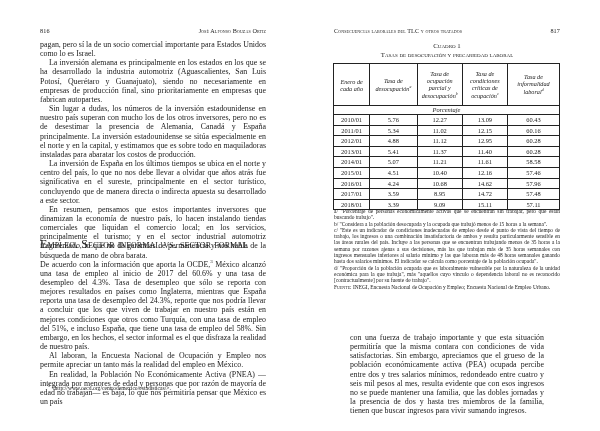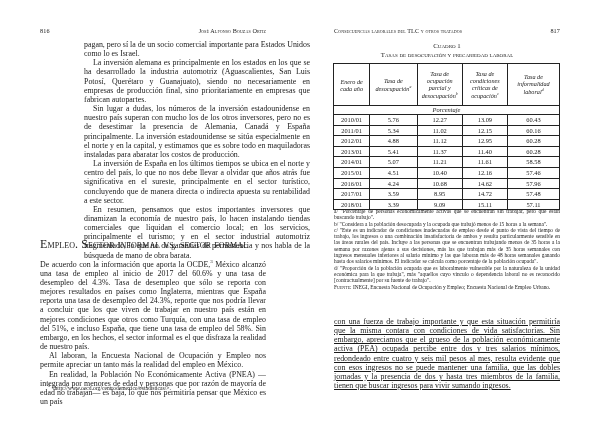--- a/index.html
+++ b/index.html
@@ -10,56 +10,56 @@
   .page.right { left:300px; width:300px; }
   .runhead { position:absolute; top:27px; font-size:6.2px; letter-spacing:0.1px; }
   .left .runhead { left:40px; width:226px; }
   .right .runhead { left:34px; width:226px; }
   .runhead .num { position:absolute; }
   .left .runhead .num { left:0; }
   .left .runhead .title { position:absolute; right:0; }
   .right .runhead .title { position:absolute; left:0; }
   .right .runhead .num { right:0; }
   .body { position:absolute; font-size:7.9px; line-height:9.15px; text-align:justify; hyphens:auto; }
-  .left .body { left:40px; width:226px; top:40px;margin-left:44px; }
+  .left .body { left:40px; width:226px; top:40px; }
   .body p { margin:0; text-indent:9px; }
   .body p.noind { text-indent:0; }
   .sect { position:absolute; left:40px; top:237px; font-size:12px; font-variant:small-caps; letter-spacing:0.1px; }
   .body2 { position:absolute; left:40px; width:226px; top:257px; font-size:7.9px; line-height:9.15px; text-align:justify; }
   .body2 p { margin:0; text-indent:9px; }
   .body2 p.noind { text-indent:0; }
   .fn { position:absolute; left:48px; top:383px; font-size:5.6px; }
   .fn sup { font-size:4px; }
   .cap1 { position:absolute; left:34px; width:226px; top:42px; text-align:center; font-size:6.8px; font-variant:small-caps; }
   .cap2 { position:absolute; left:34px; width:226px; top:51px; text-align:center; font-size:6.8px; font-variant:small-caps; }
   table.tbl { position:absolute; left:33px; top:63px; width:227px; border-collapse:collapse; font-size:6.2px; }
   table.tbl th, table.tbl td { border:0.8px solid #222; text-align:center; padding:0; }
   table.tbl th { font-weight:normal; font-style:italic; line-height:7px; height:41px; }
   table.tbl td { height:9.6px; line-height:9.6px; font-size:6.4px; }
   table.tbl td.unit { font-style:italic; height:8px; line-height:8px; }
   table.tbl th sup { font-size:3.8px; }
   .notes { position:absolute; left:34px; width:226px; top:208px; font-size:5.4px; line-height:6.3px; text-align:justify; }
   .notes p { margin:0; }
   .notes .src { font-variant:small-caps; }
   .rbody { position:absolute; left:34px; width:226px; top:317px; font-size:7.9px; line-height:9.15px; text-align:justify; }
-  .rbody p { margin:0;text-decoration:underline; }
+  .rbody p { margin:16px; }
 </style>
 </head>
 <body>
 
 <div class="page left">
   <div class="runhead">
     <span class="num">816</span>
     <span class="title" style="font-variant:small-caps;">José Alfonso Bouzas Ortiz</span>
   </div>
   <div class="body">
     <p class="noind">pagan, pero sí la de un socio comercial importante para Estados Unidos como lo es Israel.</p>
     <p>La inversión alemana es principalmente en los estados en los que se ha desarrollado la industria automotriz (Aguascalientes, San Luis Potosí, Querétaro y Guanajuato), siendo no necesariamente en empresas de producción final, sino prioritariamente en empresas que fabrican autopartes.</p>
     <p>Sin lugar a dudas, los números de la inversión estadounidense en nuestro país superan con mucho los de los otros inversores, pero no es de desestimar la presencia de Alemania, Canadá y España principalmente. La inversión estadounidense se sitúa especialmente en el norte y en la capital, y estimamos que es sobre todo en maquiladoras instaladas para abaratar los costos de producción.</p>
-    <p>La inversión de España en los últimos tiempos se ubica en el norte y centro del país, lo que no nos debe llevar a olvidar que años atrás fue significativa en el sureste, principalmente en el sector turístico, concluyendo que de manera directa o indirecta apuesta su rentabilidad a este sector.</p>
+    <p>La inversión de España en los últimos tiempos se ubica en el norte y centro del país, lo que no nos debe llevar a olvidar que años atrás fue significativa en el sureste, principalmente en el sector turístico, concluyendo que de manera directa o indirecta apuesta su desarrollado a este sector.</p>
     <p>En resumen, pensamos que estos importantes inversores que dinamizan la economía de nuestro país, lo hacen instalando tiendas comerciales que liquidan el comercio local; en los servicios, principalmente el turismo; y en el sector industrial automotriz fragmentado, lo que no da garantías de permanencia y nos habla de la búsqueda de mano de obra barata.</p>
   </div>
   <div class="sect">Empleo. Sector informal vs. sector formal</div>
   <div class="body2">
     <p class="noind"><span>De acuerdo con la información que aporta la OCDE,</span><sup style="font-size:5px;">3</sup><span> México alcanzó una tasa de empleo al inicio de 2017 del 60.6% y una tasa de desempleo del 4.3%. Tasa de desempleo que sólo se reporta con mejores resultados en países como Inglaterra, mientras que España reporta una tasa de desempleo del 24.3%, reporte que nos podría llevar a concluir que los que viven de trabajar en nuestro país están en mejores condiciones que otros como Turquía, con una tasa de empleo del 51%, e incluso España, que tiene una tasa de empleo del 58%. Sin embargo, en los hechos, el sector informal es el que disfraza la realidad de nuestro país.</span></p>
     <p>Al laboran, la Encuesta Nacional de Ocupación y Empleo nos permite apreciar un tanto más la realidad del empleo en México.</p>
     <p>En realidad, la Población No Económicamente Activa (PNEA) —integrada por menores de edad y personas que por razón de mayoría de edad no trabajan— es baja, lo que nos permitiría pensar que México es un país</p>
   </div>
   <div class="fn">
     <sup>3</sup>

